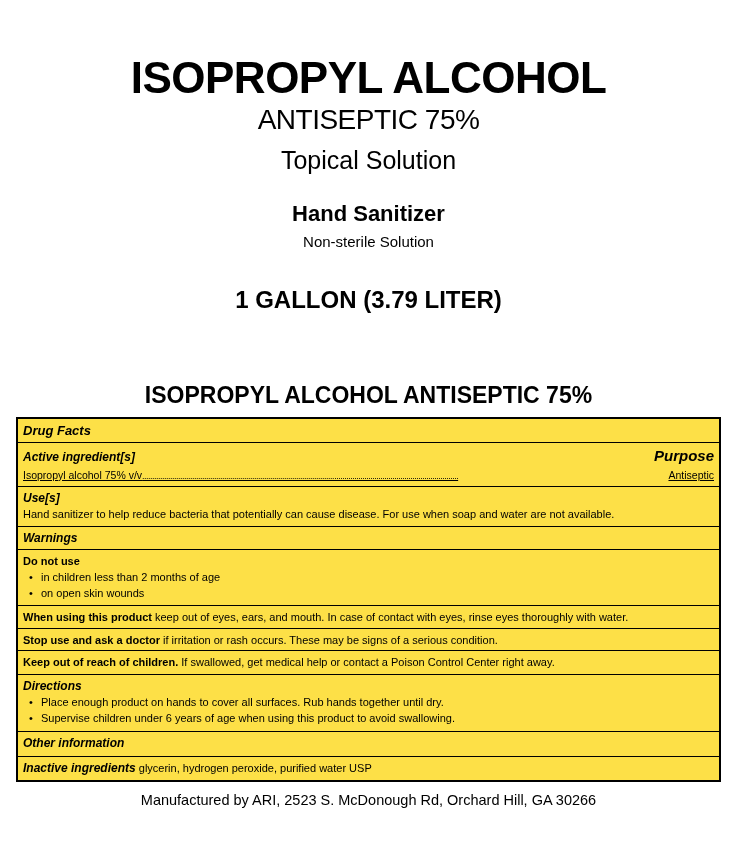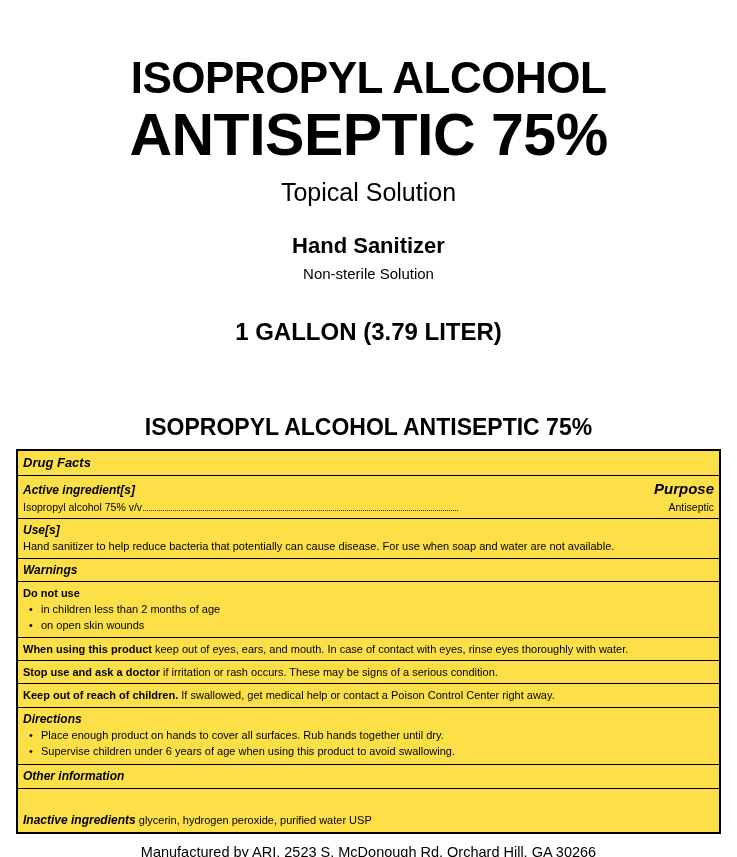--- a/index.html
+++ b/index.html
@@ -28,22 +28,22 @@
     padding-top: 52px;
   }
   .hero-title-1 {
     font-size: 44px;
     font-weight: bold;
     letter-spacing: -0.5px;
     line-height: 1.04;
     white-space: nowrap;
   }
   .hero-title-2 {
-    font-size: 59px;
-    font-weight: bold;
+    font-size: 28px;
+    font-weight: normal;
     letter-spacing: -0.5px;
     line-height: 1.04;
     margin-top: 4px;
     white-space: nowrap;
   }
   .hero-sub-1 {
     font-size: 25px;
     font-weight: normal;
     margin-top: 12px;
   }
@@ -81,21 +81,21 @@
     font-size: 13px;
     font-style: italic;
     font-weight: bold;
     padding: 3px 5px 3px 5px;
     border-bottom: 1px solid #000;
   }
   .sec {
     border-bottom: 1px solid #000;
     padding: 3px 5px 4px 5px;
   }
-  .sec.last { border-bottom: none; margin-top: 20px; }
+  .sec.last { border-bottom: none; }
   .sec-head {
     font-weight: bold;
     font-style: italic;
     font-size: 12px;
     display: flex;
     justify-content: space-between;
     align-items: baseline;
   }
   .sec-head .purpose {
     font-weight: bold;
@@ -107,20 +107,21 @@
     font-style: italic;
     font-size: 12px;
   }
   .ingredient-row {
     display: flex;
     align-items: baseline;
     font-size: 10.5px;
     margin-top: 1px;
     white-space: nowrap;
     overflow: hidden;
+    text-decoration: underline;
   }
   .ingredient-row .name { flex: none; }
   .ingredient-row .dots {
     flex: 1 1 auto;
     overflow: hidden;
     letter-spacing: -0.5px;
     font-size: 9px;
     white-space: nowrap;
   }
   .ingredient-row .val { flex: none; }

